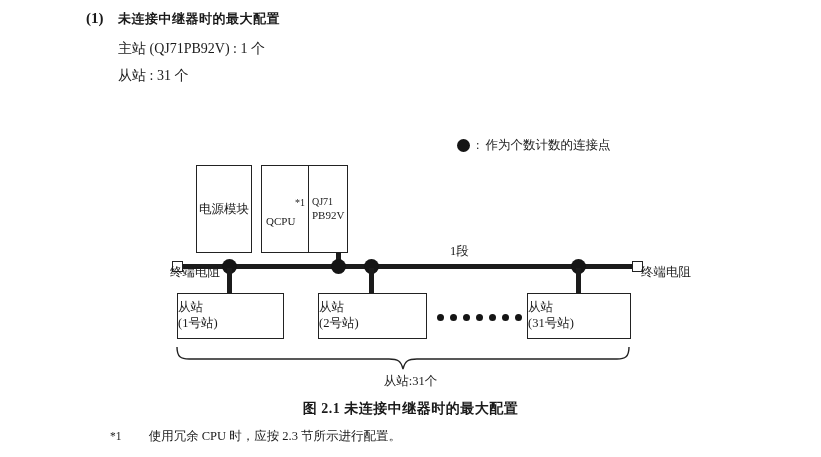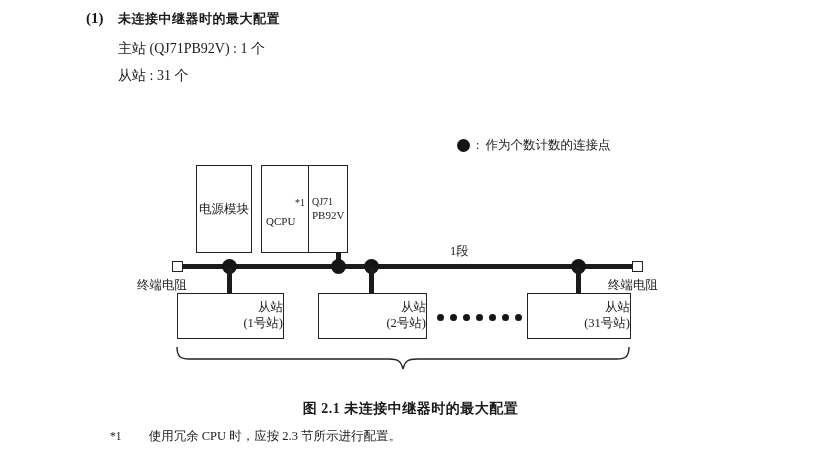--- a/index.html
+++ b/index.html
@@ -41,21 +41,21 @@
   
   #master-drop{left:336px;top:252px;width:5px;height:15px;background:#1b1b1b;}
 
   
   #bus-line{left:177px;top:264px;width:461px;height:5px;background:#1b1b1b;}
 
   
   .term-sq{width:11px;height:11px;border:1.6px solid #222;background:#fff;box-sizing:border-box;top:261px;}
   #term-left-sq{left:172px;}
   #term-right-sq{left:632px;}
-  .term-label{font-size:12.5px;top:277px;white-space:nowrap;}
+  .term-label{font-size:12.5px;top:264px;white-space:nowrap;margin-left:33px;}
   #term-left-label{left:137px;}
   #term-right-label{left:608px;}
 
   
   #segment-label{left:450px;top:243px;font-size:12.5px;}
 
   
   .bus-dot{width:15px;height:15px;border-radius:50%;background:#151515;top:259px;}
   #dot-1{left:222px;}
   #dot-master{left:331px;}
@@ -63,21 +63,21 @@
   #dot-31{left:571px;}
 
   
   .drop{width:5px;background:#1b1b1b;top:268px;height:26px;}
   #drop-1{left:227px;}
   #drop-2{left:369px;}
   #drop-31{left:576px;}
 
   
   .slave-box{border:1px solid #222;background:#fff;box-sizing:border-box;
-     top:293px;height:46px;display:flex;flex-direction:column;align-items:flex-end;
+     top:293px;height:46px;display:flex;flex-direction:column;align-items:flex-start;
      justify-content:center;font-size:12.5px;line-height:1.25;}
   #slave-1{left:177px;width:107px;}
   #slave-2{left:318px;width:109px;}
   #slave-31{left:527px;width:104px;}
 
   
   #ellipsis{left:437px;top:314px;width:85px;height:7px;display:flex;
      justify-content:space-between;align-items:center;}
   #ellipsis i{display:block;width:7px;height:7px;border-radius:50%;background:#151515;}
 
@@ -172,19 +172,20 @@
       <i></i>
       <i></i>
       <i></i>
       <i></i>
       <i></i>
     </div>
 
   <svg class="abs" id="brace" viewBox="0 0 456 26">
     <path d="M2,2 C2,12 6,14 14,14 L214,14 C223,14 226,16 228,24 C230,16 233,14 242,14 L442,14 C450,14 454,12 454,2" fill="none" stroke="#222" stroke-width="1.4"></path>
   </svg>
+  <div class="abs" id="brace-label">从站:31个</div>
 </div>
 
 <div class="abs" id="figure-caption">图 2.1  未连接中继器时的最大配置</div>
 <div class="abs" id="footnote">
   <span id="footnote-mark">*1</span>
   <span id="footnote-text">使用冗余 CPU 时，应按 2.3 节所示进行配置。</span>
 </div>
 
 </body></html>

